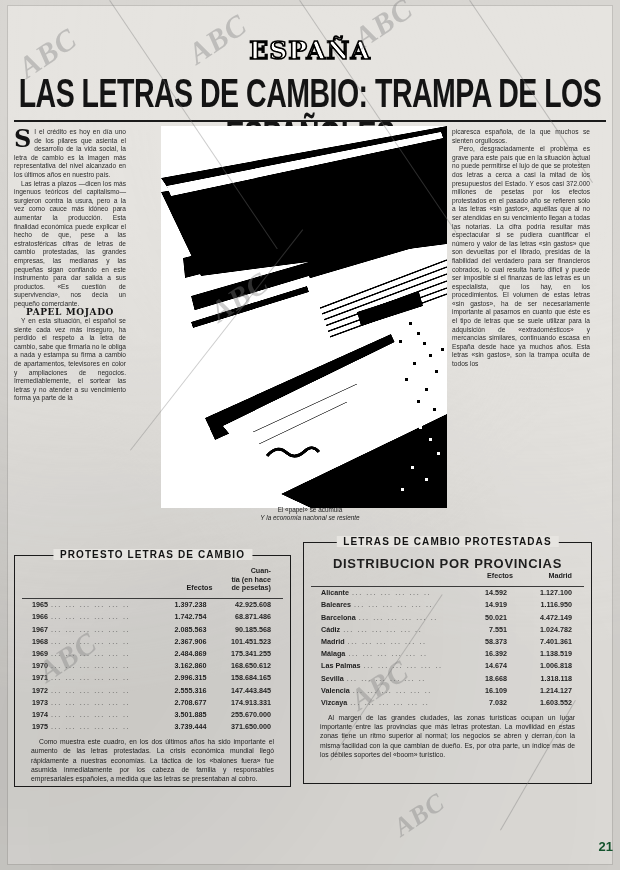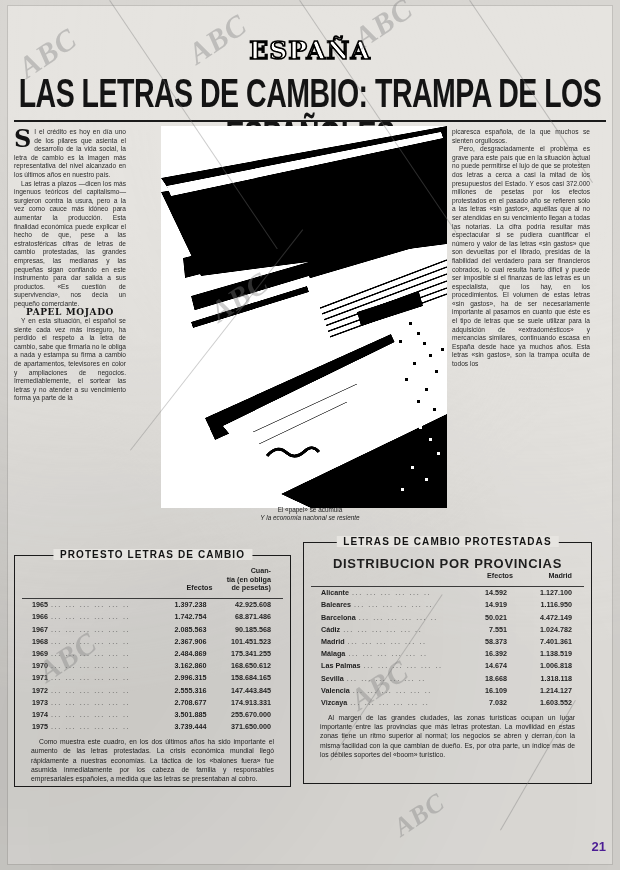--- a/index.html
+++ b/index.html
@@ -191,23 +191,23 @@
     font-size:6.8px;
     line-height:9.4px;
     text-align:justify;
     color:#222;
     padding:4px 9px 0 9px;
     text-indent:8px;
   }
   .inner{padding:11px 7px 4px 7px;box-sizing:border-box;height:100%;}
 
   .pageno{
-    position:absolute;right:14px;bottom:16px;
-    font-family:"Liberation Sans", sans-serif;
-    font-weight:bold;font-size:13px;color:#4c1d95;
+    position:absolute;right:7px;bottom:16px;
+    font-family:"Liberation Sans", sans-serif;
+    font-weight:bold;font-size:13px;color:#14532d;
   }
 
   
   .wm{
     position:absolute;
     font-family:"Liberation Serif", serif;
     font-style:italic;
     font-weight:bold;
     font-size:30px;
     color:rgba(125,125,125,.38);
@@ -332,21 +332,21 @@
   <div class="box" id="box-left">
     <div class="box-title">PROTESTO LETRAS DE CAMBIO</div>
     <div class="inner">
       <table class="tbl">
         <thead>
           <tr>
             <th style="width:46%"></th>
             <th style="width:27%">Efectos</th>
             <th style="width:27%;padding-right:12px">
               <span>Cuan-</span><br>
-              <span>tía (en obliga</span><br>
+              <span>tía (en hace</span><br>
               <span>de pesetas)</span>
             </th>
           </tr>
           <tr>
               <td colspan="3" class="hdr-rule"></td>
             </tr>
         </thead>
         <tbody id="protesto-body">
             <tr>
               <td class="lbl">1965<span class="dots">... ... ... ... ... ... ... ...</span></td>

